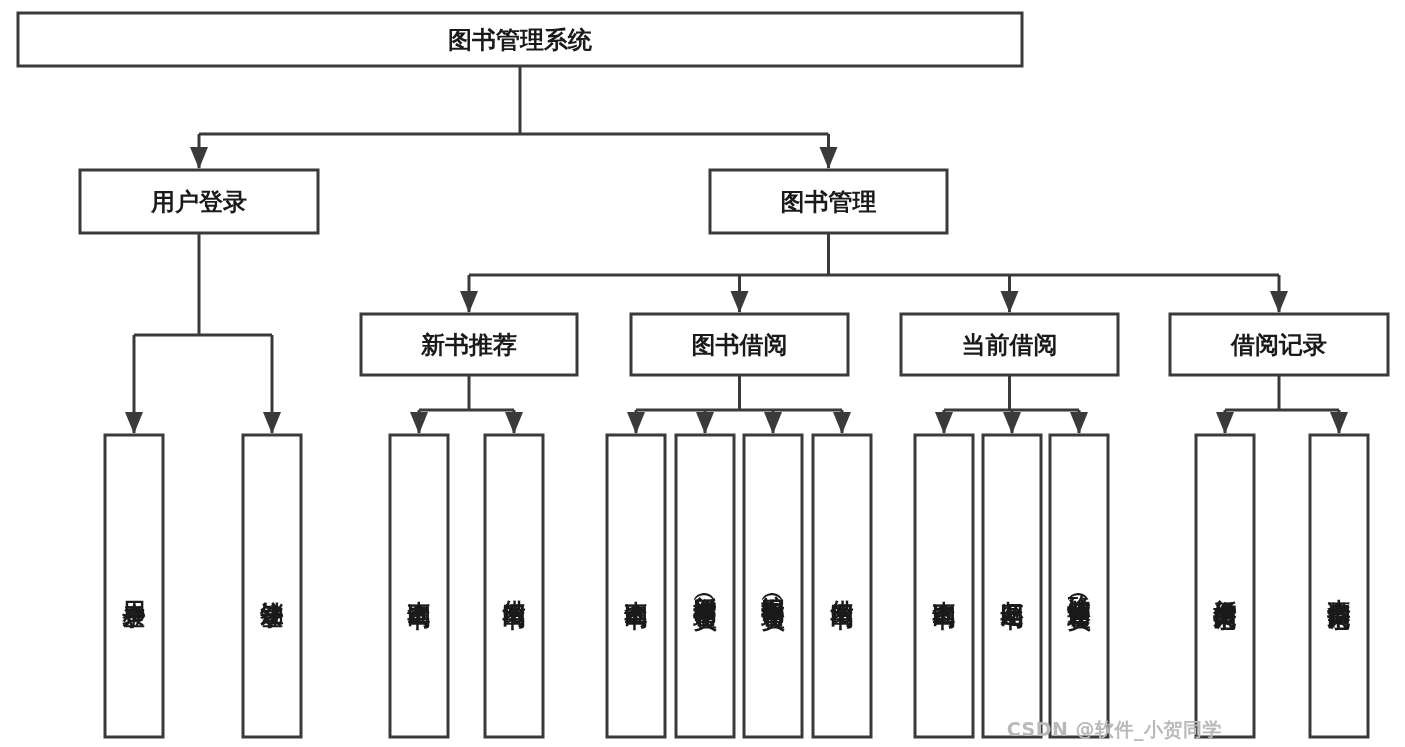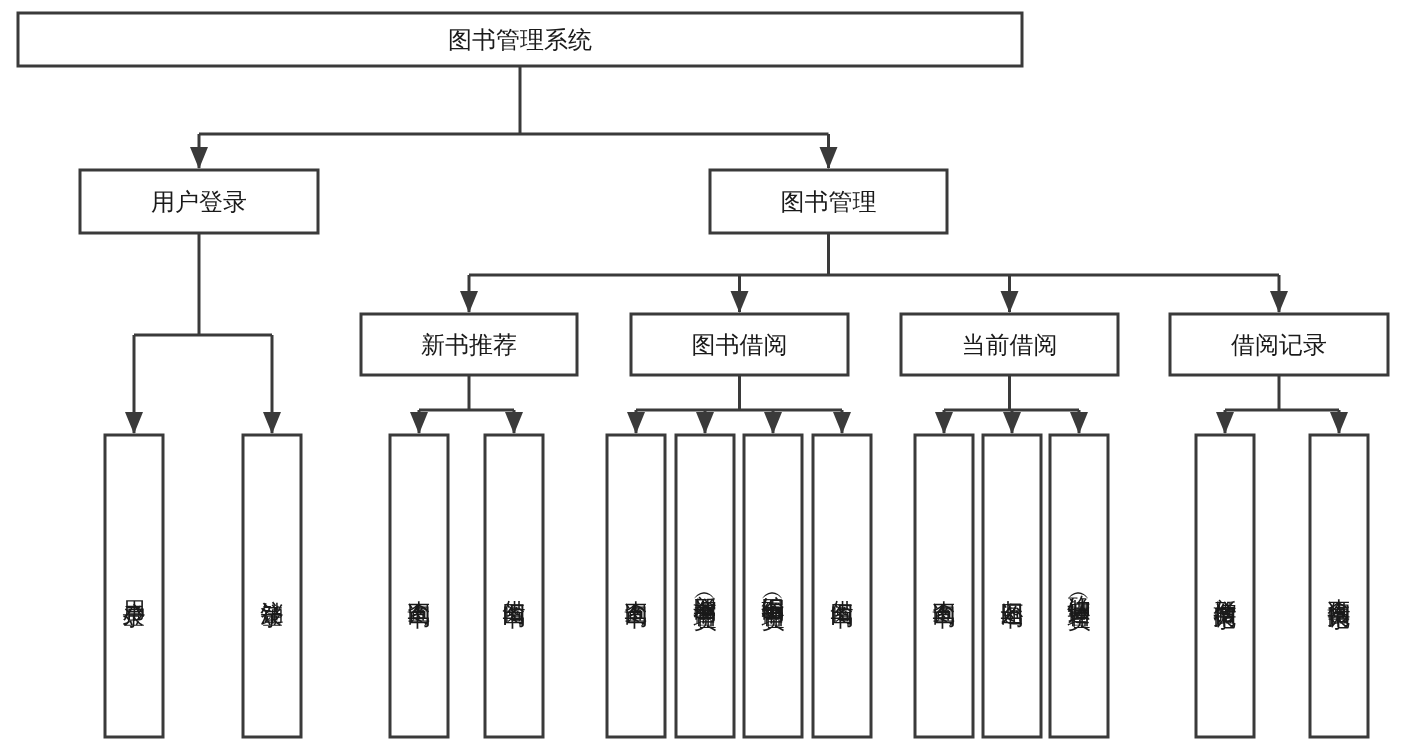--- a/index.html
+++ b/index.html
@@ -12,20 +12,21 @@
     width: 1405px;
     height: 747px;
     overflow: hidden;
     font-family: "DejaVu Sans", "Liberation Sans", sans-serif;
   }
   #diagram-root {
     position: relative;
     width: 1230px;
     height: 747px;
     background: #ffffff;
+    font-weight: bold;
   }
   svg#diagram-svg {
     position: absolute;
     left: 0;
     top: 0;
     width: 1405px;
     height: 747px;
     display: block;
   }
   .node-box {
@@ -209,13 +210,14 @@
         <div class="node-label-v" style="position: static;">确认归还（管理员）</div>
       </div>
       <div class="vlabel-wrap" style="left: 1196px; top: 435px; width: 58px; height: 302px;">
         <div class="node-label-v" style="position: static;">新增借阅记录</div>
       </div>
       <div class="vlabel-wrap" style="left: 1310px; top: 435px; width: 58px; height: 302px;">
         <div class="node-label-v" style="position: static;">查询借阅记录</div>
       </div>
     </div>
 
+  <div id="watermark">CSDN @软件_小贺同学</div>
 </div>
 
 </body></html>

